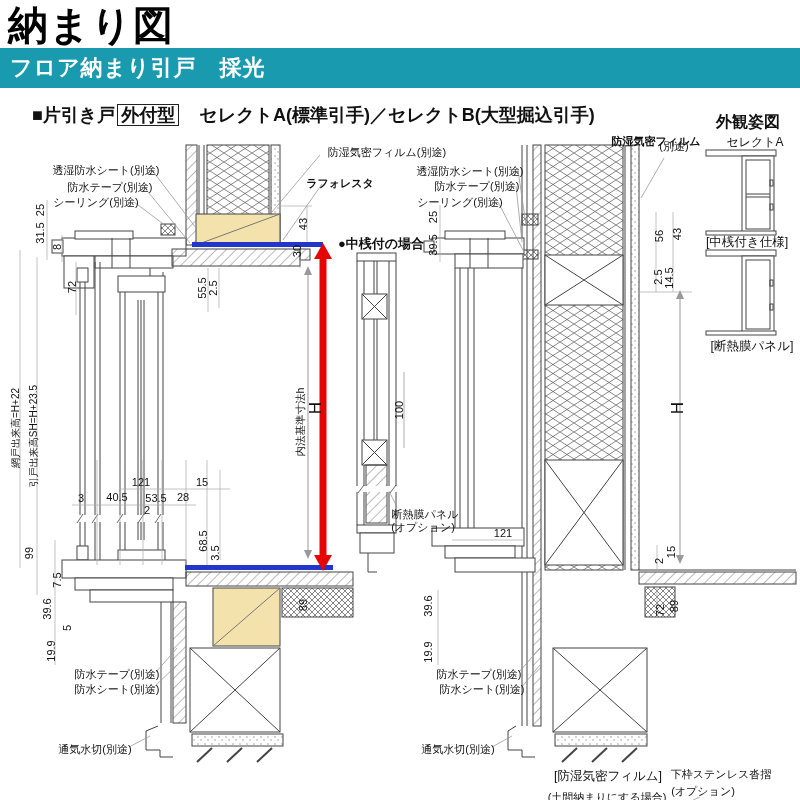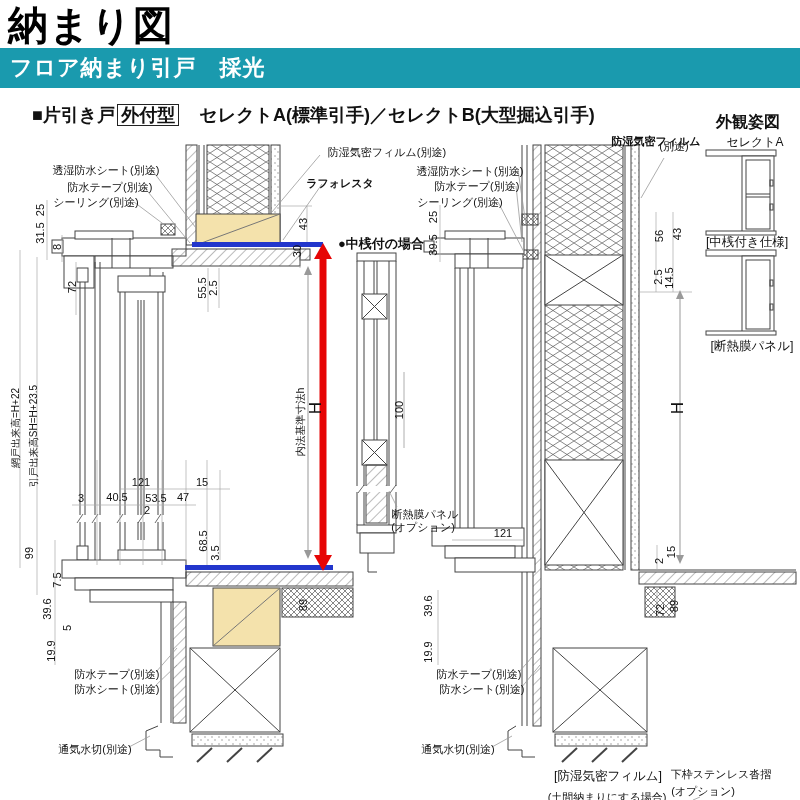--- a/index.html
+++ b/index.html
@@ -305,21 +305,21 @@
       <span class="ann" style="left: 297px; top: 251px; transform: translate(-50%, -50%) rotate(-90deg);">30</span>
       <span class="ann" style="left: 29px; top: 553px; transform: translate(-50%, -50%) rotate(-90deg);">99</span>
       <span class="ann" style="left: 57px; top: 580px; transform: translate(-50%, -50%) rotate(-90deg);">7.5</span>
       <span class="ann" style="left: 47px; top: 609px; transform: translate(-50%, -50%) rotate(-90deg);">39.6</span>
       <span class="ann" style="left: 67px; top: 628px; transform: translate(-50%, -50%) rotate(-90deg);">5</span>
       <span class="ann" style="left: 51px; top: 651px; transform: translate(-50%, -50%) rotate(-90deg);">19.9</span>
       <span class="ann" style="left: 81px; top: 498px; transform: translate(-50%, -50%);">3</span>
       <span class="ann" style="left: 117px; top: 497px; transform: translate(-50%, -50%); text-align: center;">40.5</span>
       <span class="ann" style="left: 141px; top: 482px; transform: translate(-50%, -50%);">121</span>
       <span class="ann" style="left: 156px; top: 498px; transform: translate(-50%, -50%);">53.5</span>
-      <span class="ann" style="left: 183px; top: 497px; transform: translate(-50%, -50%);">47</span>
+      <span class="ann" style="left: 183px; top: 497px; transform: translate(-50%, -50%);">28</span>
       <span class="ann" style="left: 147px; top: 510px; transform: translate(-50%, -50%);">2</span>
       <span class="ann" style="left: 202px; top: 482px; transform: translate(-50%, -50%);">15</span>
       <span class="ann" style="left: 203px; top: 541px; transform: translate(-50%, -50%) rotate(-90deg);">68.5</span>
       <span class="ann" style="left: 215px; top: 553px; transform: translate(-50%, -50%) rotate(-90deg);">3.5</span>
       <span class="ann" style="left: 303px; top: 605px; transform: translate(-50%, -50%) rotate(-90deg);">89</span>
       <span class="ann" style="left: 300px; top: 422px; font-size: 10.5px; transform: translate(-50%, -50%) rotate(-90deg);">内法基準寸法h</span>
       <span class="ann" style="left: 315px; top: 408px; font-size: 17px; transform: translate(-50%, -50%) rotate(-90deg);">H</span>
       <span class="ann" style="left: 399px; top: 410px; transform: translate(-50%, -50%) rotate(-90deg);">100</span>
       <span class="ann" style="left: 433px; top: 217px; transform: translate(-50%, -50%) rotate(-90deg);">25</span>
       <span class="ann" style="left: 433px; top: 245px; transform: translate(-50%, -50%) rotate(-90deg);">39.5</span>

